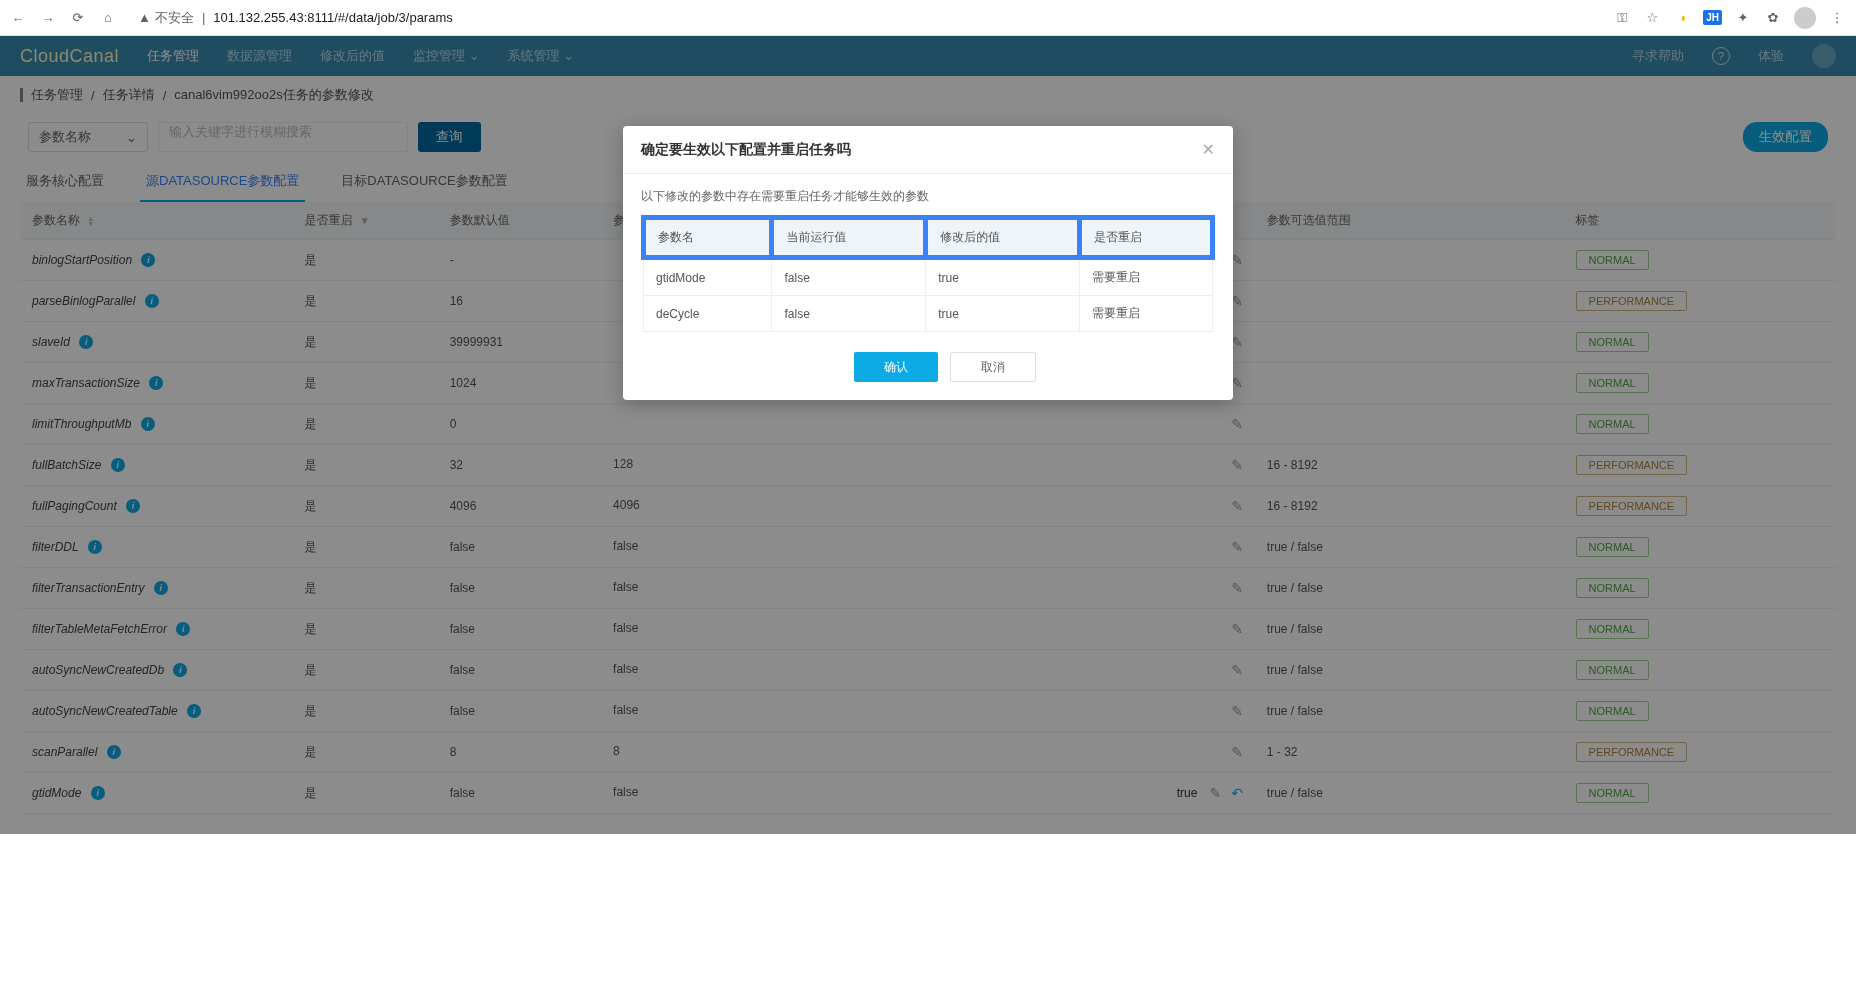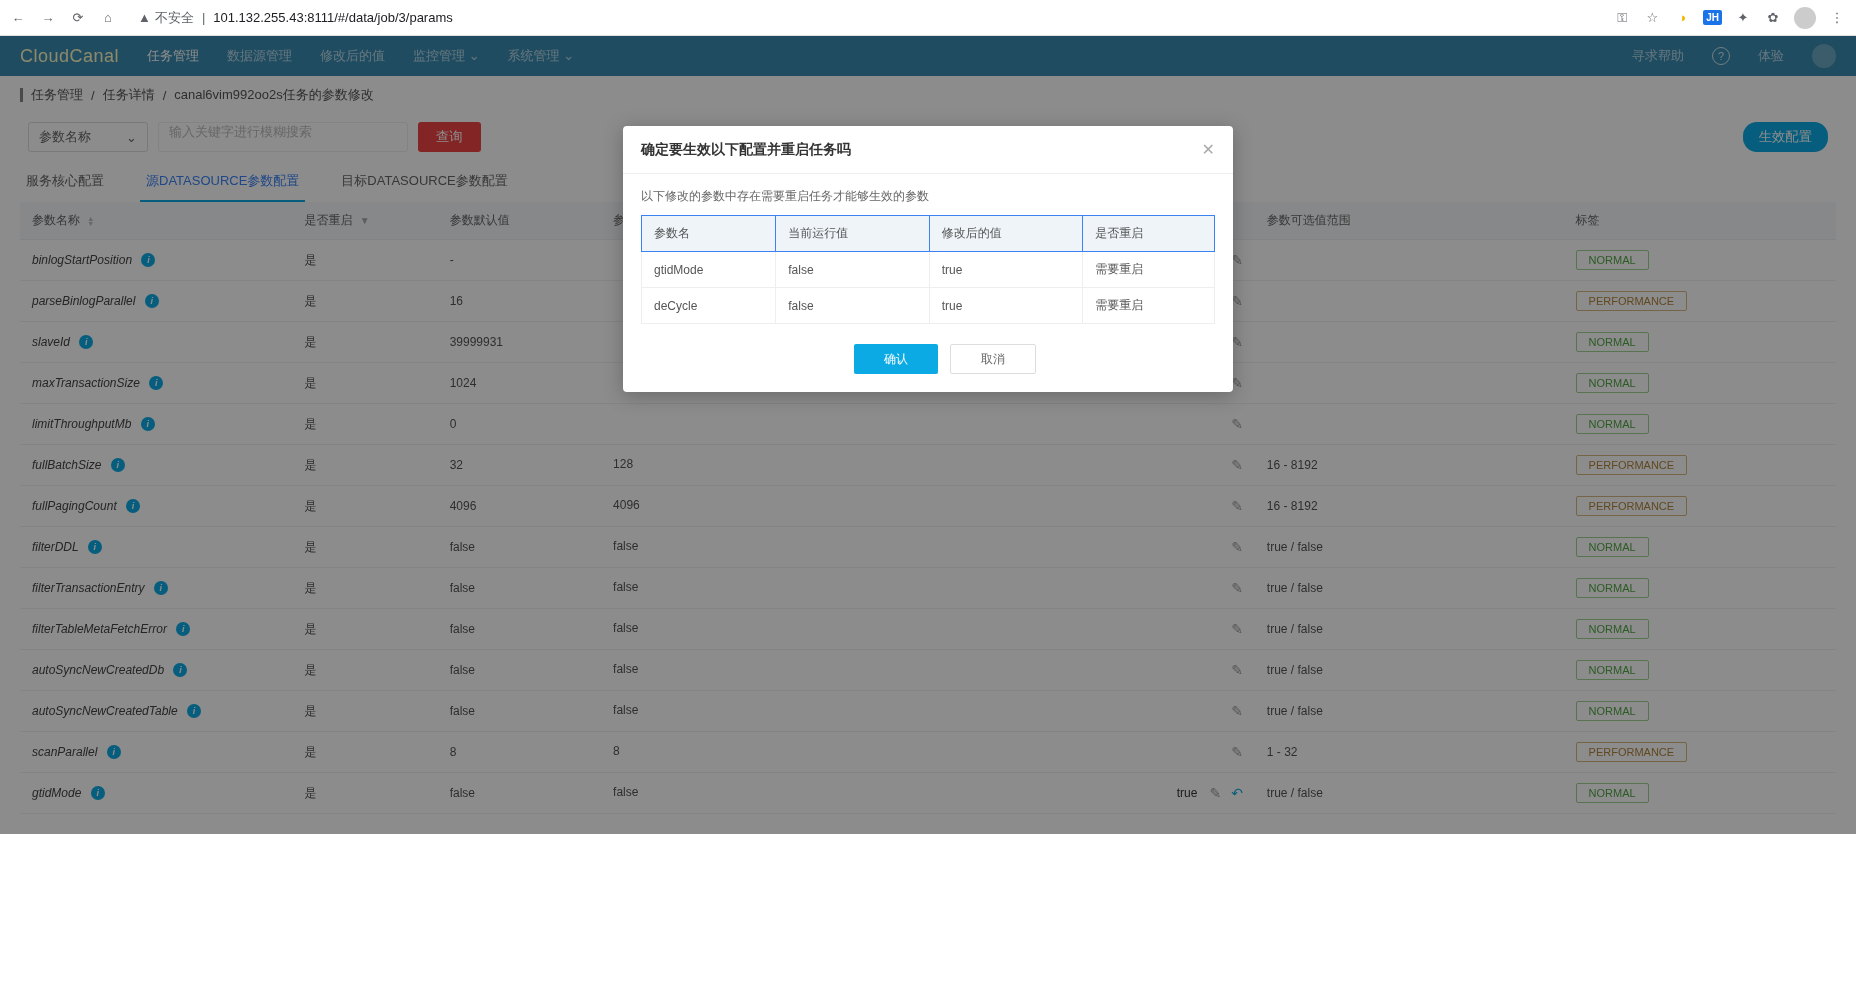--- a/index.html
+++ b/index.html
@@ -31,21 +31,21 @@
 
 
 .breadcrumb-bar { padding: 10px 20px; font-size: 13px; color: #555; display:flex; align-items:center; gap:8px; }
 .breadcrumb-bar .bar { width:3px; height:14px; background:#888; }
 .breadcrumb-bar a { color: #555; text-decoration: none; }
 
 
 .controls-row { padding: 8px 28px; display:flex; align-items:center; gap:10px; }
 .param-select { width:120px; height:30px; border:1px solid #ddd; border-radius:3px; display:flex; align-items:center; justify-content:space-between; padding:0 10px; color:#666; background:#fff; }
 .search-input { width:250px; height:30px; border:1px solid #eee; border-radius:3px; padding:0 10px; color:#bbb; background:#fff; }
-.btn-search { height:30px; padding:0 18px; background:#ef4444; color:#fff; border:none; border-radius:3px; cursor:pointer; }
+.btn-search { height:30px; padding:0 18px; background:#0369a1; color:#fff; border:none; border-radius:3px; cursor:pointer; }
 .btn-apply { height:30px; padding:0 16px; background:#0baae4; color:#fff; border:none; border-radius:14px; cursor:pointer; }
 
 
 .tabs-row { padding: 0 20px; display:flex; gap:30px; border-bottom:0;align-items:center; }
 .tab { padding:12px 6px; color:#666; cursor:pointer; font-size:13px; position:relative; }
 .tab.active { color:#3b82f6; }
 .tab.active::after { content:''; position:absolute; left:0; right:0; bottom:0; height:2px; background:#0baae4; }
 
 
 .tbl-wrap { padding: 0 20px 20px; }
@@ -66,21 +66,21 @@
 .modified-text { color:#333; margin-right:8px; }
 
 
 .modal { position:absolute; top:90px; left:50%; transform:translateX(-50%); width:610px; background:#fff; border-radius:4px; box-shadow:0 4px 20px rgba(0,0,0,0.25); z-index:20; }
 .modal-header { padding:14px 18px; border-bottom:1px solid #eee; display:flex; justify-content:space-between; align-items:center; }
 .modal-title { font-size:14px; font-weight:bold; color:#333; }
 .modal-close { color:#aaa; cursor:pointer; font-size:16px; }
 .modal-body { padding:14px 18px 8px; }
 .modal-desc { font-size:12px; color:#666; margin-bottom:10px; }
 .modal-table { width:100%; border-collapse:collapse; border:1px solid #eee; font-size:12px; }
-.modal-table th { background:#eef4f8; text-align:left; padding:9px 12px; color:#555; font-weight:normal; border:1px solid #3b82f6; }
+.modal-table th { background:#eef4f8; text-align:left; padding:9px 12px; color:#555; font-weight:normal; border:5px solid #3b82f6; }
 .modal-table td { padding:9px 12px; border:1px solid #eee; color:#555; }
 .modal-footer { padding:12px 18px 18px; display:flex; justify-content:center; gap:12px;margin-left:34px; }
 .btn-confirm { height:30px; padding:0 30px; background:#0baae4; color:#fff; border:none; border-radius:2px; cursor:pointer; font-size:12px;}
 .btn-cancel { height:30px; padding:0 30px; background:#fff; color:#666; border:1px solid #ddd; border-radius:2px; cursor:pointer; font-size:12px;}
 
 
 .col-param { width:15%; }
 .col-restart { width:8%; }
 .col-default { width:9%; }
 .col-current { width:36%; }

